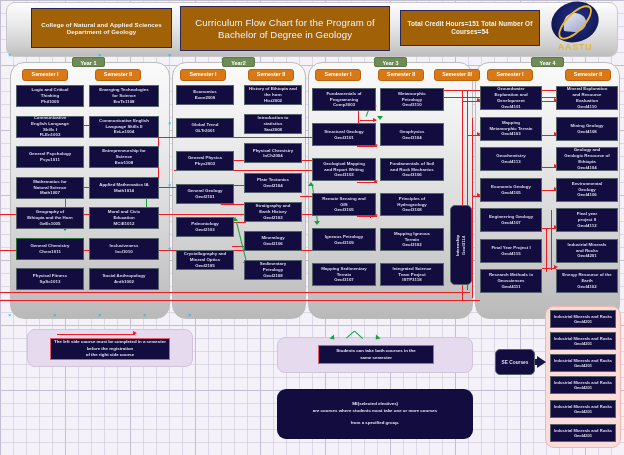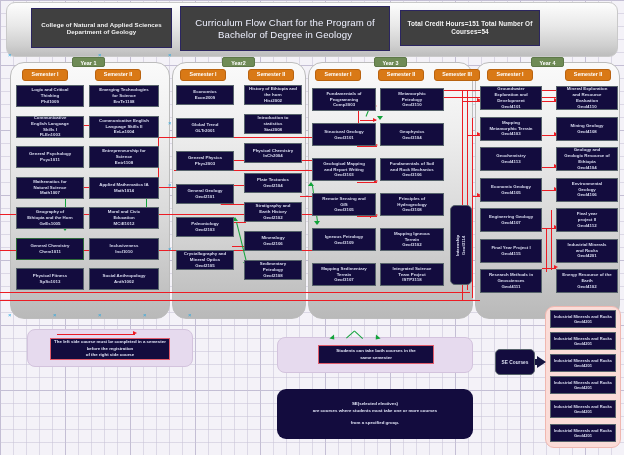--- a/index.html
+++ b/index.html
@@ -16,21 +16,21 @@
   }
   #root { position:absolute; inset:0; }
 
   
   .hdr-band {
     position:absolute; left:6px; top:2px; width:612px; height:55px;
     background:linear-gradient(180deg,#fdfdfd 0%,#e9e9e9 42%,#cfcfcf 80%,#bdbdbd 100%);
     border-radius:9px; border:1px solid #c9c9c9;
   }
   .hdr-box {
-    position:absolute; background:#404040; border:1px solid #2b2560;
+    position:absolute; background:#a16207; border:1px solid #2b2560;
     color:#f2f2f2; text-align:center; display:flex; flex-direction:column;
     align-items:center; justify-content:center; font-weight:bold;
     letter-spacing:.1px; line-height:1.22;
   }
   #hdr-college { left:31px; top:8px; width:141px; height:40px; font-size:6.1px; }
   #hdr-title   { left:180px; top:6px; width:210px; height:45px; font-size:9.6px; font-weight:normal; color:#eef0ff;}
   #hdr-credits { left:400px; top:10px; width:140px; height:36px; font-size:6.4px; }
 
   
   .logo-wrap { position:absolute; left:545px; top:2px; width:60px; height:53px; }
@@ -173,20 +173,27 @@
   <div class="hdr-band"></div>
   <div class="hdr-box" id="hdr-college">College of Natural and Applied
 Sciences
 Department of Geology</div>
   <div class="hdr-box" id="hdr-title">Curriculum Flow Chart
 for the Program of
 Bachelor of Degree in Geology</div>
   <div class="hdr-box" id="hdr-credits">Total Credit Hours=151
 Total Number Of Courses=54</div>
 
+  <div class="logo-wrap">
+    <div class="logo-sat">
+      <div class="logo-dish"></div>
+      <div class="logo-ring"></div>
+    </div>
+    <div class="logo-txt">AASTU</div>
+  </div>
 
   <div class="handle" style="left:8px;  top:312px;">×</div>
   <div class="handle" style="left:53px; top:312px;">×</div>
   <div class="handle" style="left:98px; top:312px;">×</div>
   <div class="handle" style="left:143px;top:312px;">×</div>
   <div class="handle" style="left:188px;top:312px;">×</div>
   <div class="handle" style="left:8px;  top:52px;">×</div>
   <div class="handle" style="left:98px; top:52px;">×</div>
   <div class="handle" style="left:168px;top:52px;">×</div>
   <div class="handle" style="left:168px;top:120px;">×</div>

